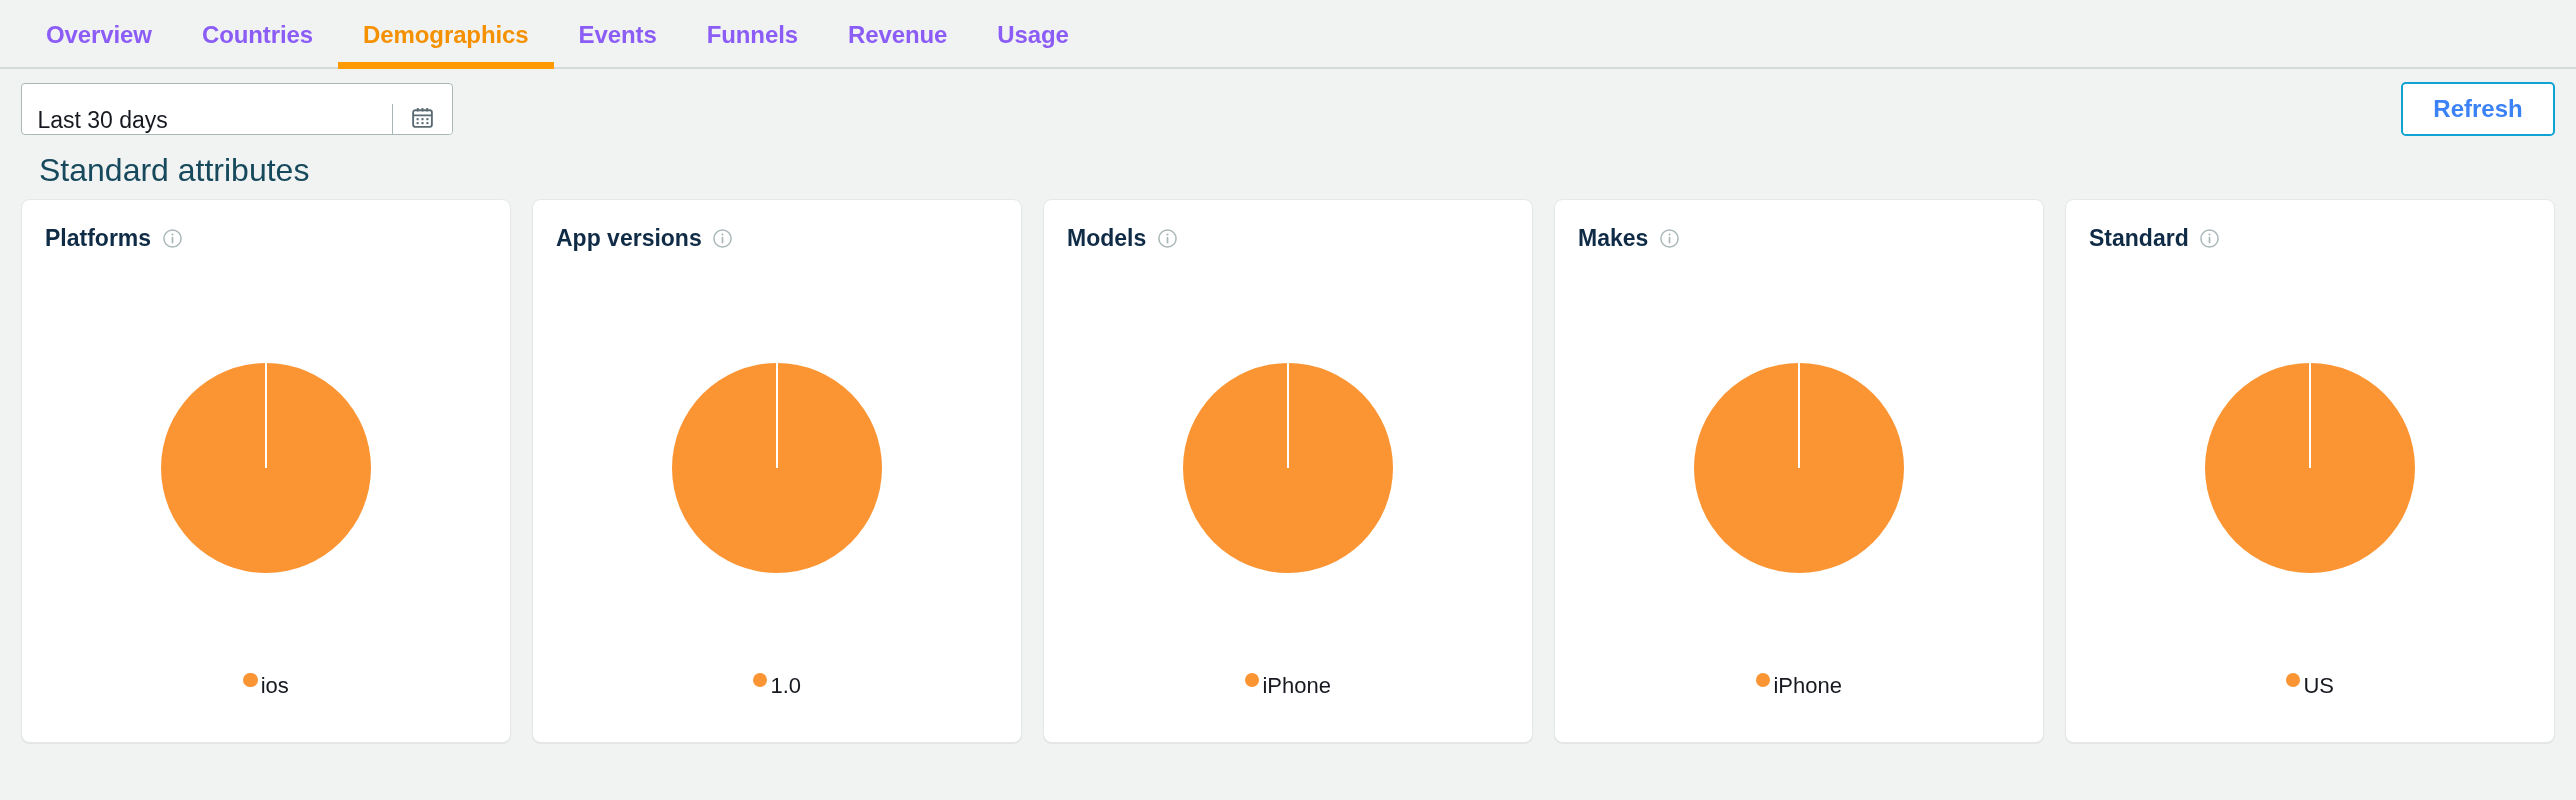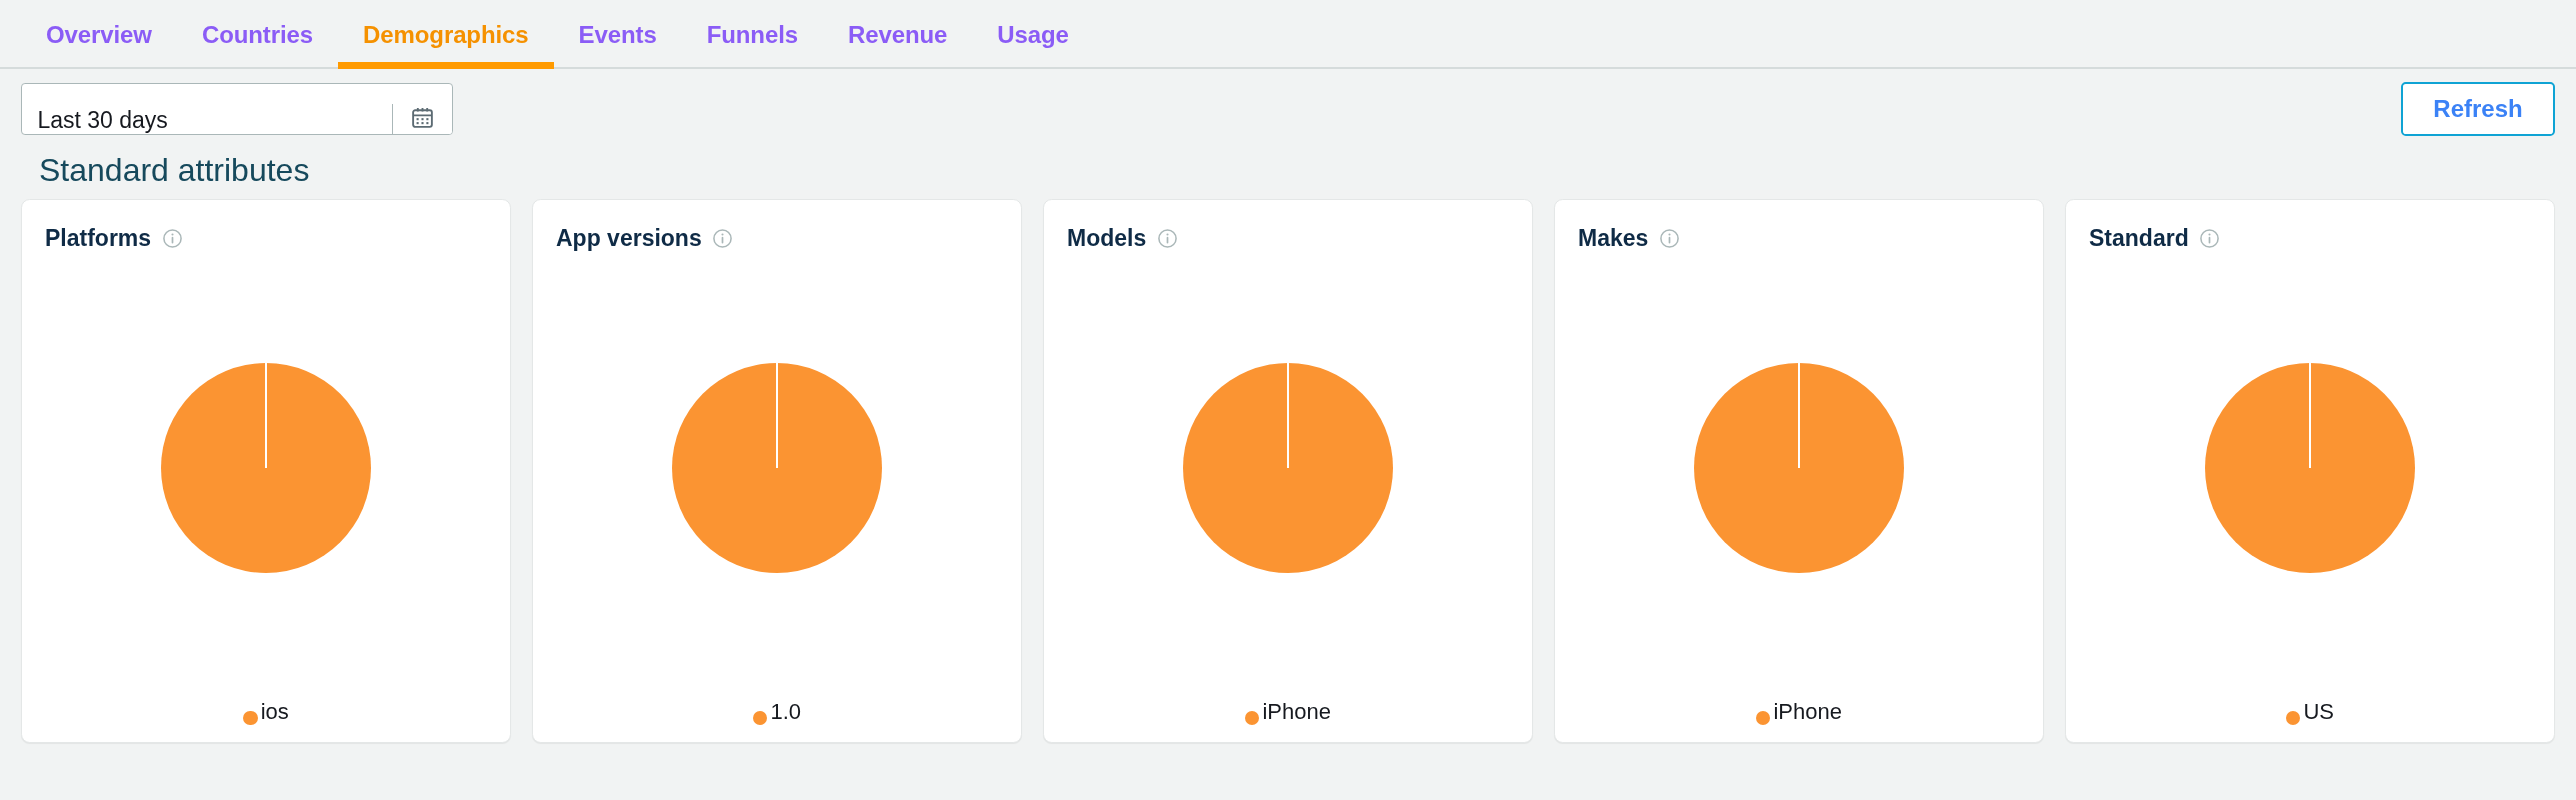--- a/index.html
+++ b/index.html
@@ -168,21 +168,21 @@
     left: 50%;
     top: 0;
     width: 1.9px;
     height: 50%;
     margin-left: -1px;
     background: #ffffff;
   }
   .legend {
     height: 52px;
     display: flex;
-    align-items: flex-end;
+    align-items: flex-start;
     justify-content: center;
     gap: 3px;
     cursor: pointer;
   }
   .legend-swatch {
     width: 14.4px; height: 14.4px;
     border-radius: 50%;
     flex: none;
   }
   .legend-label {

